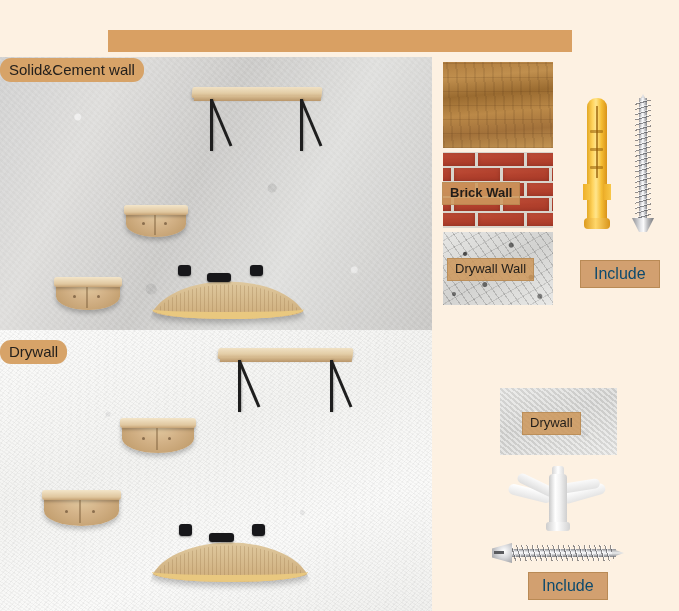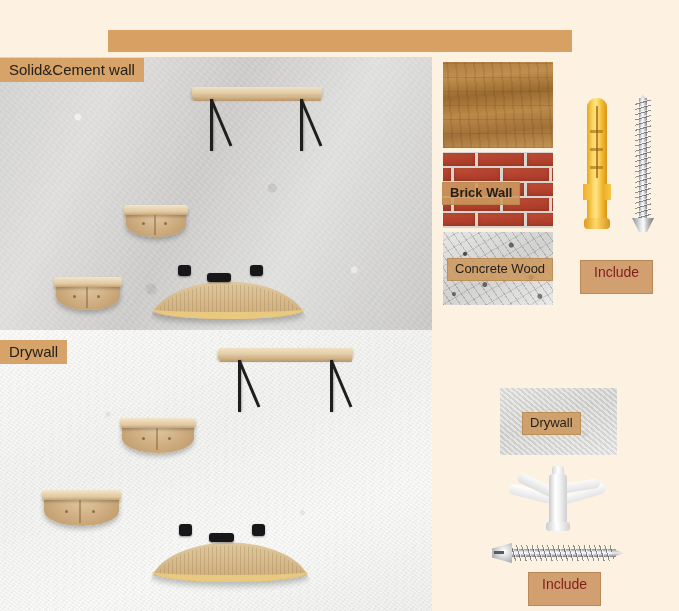--- a/index.html
+++ b/index.html
@@ -55,21 +55,21 @@
     background:
       repeating-linear-gradient(35deg, rgba(0,0,0,.035) 0 1px, transparent 1px 3px),
       repeating-linear-gradient(-48deg, rgba(0,0,0,.03) 0 1px, transparent 1px 4px);
   }
 
   
   .corner-label {
     position: absolute; z-index: 6;
     background: #d7a368; color: #24201c;
     font-size: 15px; padding: 3px 9px 4px 9px;
-    white-space: nowrap; line-height: 1.15;
+    white-space: nowrap; line-height: 1.15; border-radius: 11px;
   }
   .corner-cement { left: 0; top: 58px; }
   .corner-dry { left: 0; top: 340px; }
 
   
   .shelf { position: absolute; z-index: 4; }
   .shelf-top {
     position: absolute; left: 0; top: 0; height: 11px; width: 100%;
     background: linear-gradient(180deg, #f0e1c4 0%, #e3cda6 55%, #caa97c 100%);
     border-radius: 2px 3px 2px 2px;
@@ -293,21 +293,21 @@
     clip-path: polygon(100% 0, 100% 100%, 0 72%, 0 28%);
   }
   .sh-cross {
     position: absolute; left: 8px; top: 9px; width: 10px; height: 3px;
     background: #5a5b5f;
   }
 
   .include-badge {
     position: absolute; z-index: 6;
     background: #d2a070; border: 1px solid #b98a55;
-    color: #7f1d1d; font-size: 14px; padding: 3px 13px 12px 13px;
+    color: #0c4a6e; font-size: 16px; padding: 3px 13px 4px 13px;
     white-space: nowrap; line-height: 1.2;
   }
   .inc-top { left: 580px; top: 260px; }
   .inc-bot { left: 528px; top: 572px; }
 </style>
 </head>
 <body>
 
 <div id="page">
 
@@ -420,21 +420,21 @@
     </div>
     <div class="brick-row" style="top:60px;">
       <div class="brick" style="left:-14px; width:46px;"></div>
       <div class="brick" style="left:35px; width:46px;"></div>
       <div class="brick" style="left:84px; width:46px;"></div>
     </div>
   </div>
   <div class="sw-label" style="left:442px; top:182px;font-weight:bold;">Brick Wall</div>
 
   <div class="swatch sw-concrete"></div>
-  <div class="sw-label" style="left:447px; top:258px;">Concrete Wood</div>
+  <div class="sw-label" style="left:447px; top:258px;">Drywall Wall</div>
 
   <div class="swatch sw-drywall"></div>
   <div class="sw-label" style="left:522px; top:412px;">Drywall</div>
 
   <div class="anchor-yellow">
     <div class="ay-body"></div>
     <div class="ay-slot"></div>
     <div class="ay-notch" style="top:32px;"></div>
     <div class="ay-notch" style="top:50px;"></div>
     <div class="ay-notch" style="top:68px;"></div>

